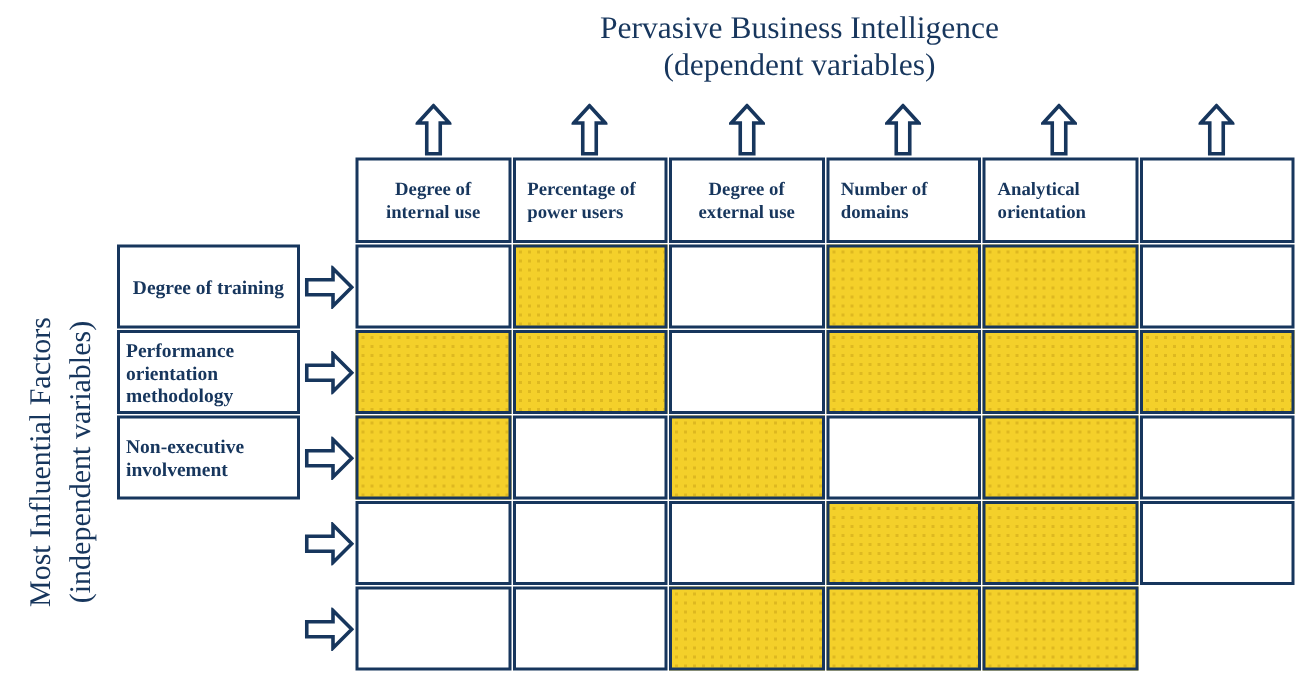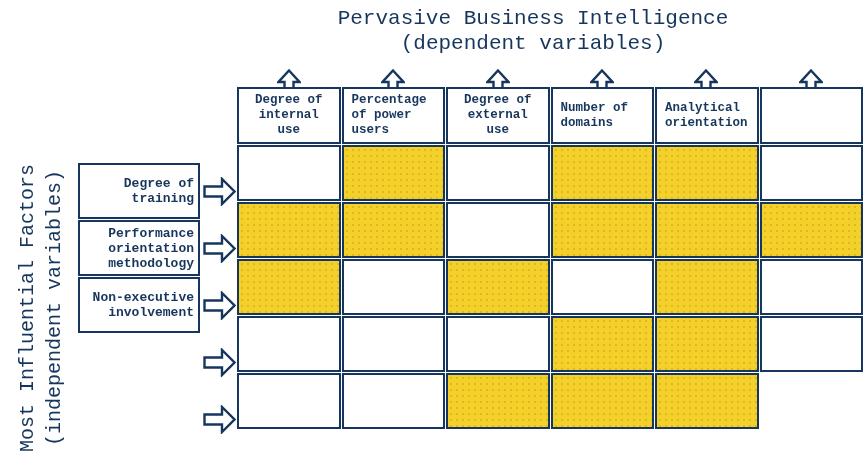--- a/index.html
+++ b/index.html
@@ -6,21 +6,21 @@
     --navy:#17365D;
     --yellow:#F4D02A;
   }
   *{box-sizing:border-box;}
   html,body{margin:0;padding:0;background:#ffffff;}
   #stage{
     position:relative;
     width:866px;height:461px;
     background:#ffffff;
     overflow:hidden;
-    font-family:Liberation Mono, monospace;
+    font-family:Liberation Serif, serif;
     color:var(--navy);
   }
   
   .title{
     position:absolute;left:200px;top:6px;width:666px;
     text-align:center;
     font-size:21px;line-height:25px;
     color:var(--navy);
   }
   
@@ -36,21 +36,21 @@
     color:var(--navy);
   }
   
   .up-arrows{
     position:absolute;left:237px;top:68px;width:626px;height:36px;
     display:grid;grid-template-columns:repeat(6,1fr);
   }
   .up-arrows .slot{display:flex;justify-content:center;align-items:flex-end;}
   
   .grid{
-    position:absolute;left:237px;top:87px;width:626px;
+    position:absolute;left:237px;top:105px;width:626px;
     display:grid;
     grid-template-columns:repeat(6,1fr);
     grid-template-rows:57px repeat(5,56px);
     gap:1px;
   }
   .hcell{
     border:2px solid var(--navy);
     background:#ffffff;
     display:flex;align-items:center;justify-content:center;
     text-align:center;
@@ -69,21 +69,21 @@
   }
   
   .row-labels{
     position:absolute;left:78px;top:163px;width:122px;
   }
   .rlabel{
     height:56px;margin-bottom:1px;
     border:2px solid var(--navy);
     background:#ffffff;
     display:flex;align-items:center;justify-content:center;
-    text-align:right;
+    text-align:left;
     font-weight:bold;font-size:13px;line-height:15px;
     padding:12px 4px;
   }
   
   .right-arrows{
     position:absolute;left:202px;top:163px;width:34px;
   }
   .right-arrows .slot{
     height:57px;display:flex;align-items:center;justify-content:center;
   }

